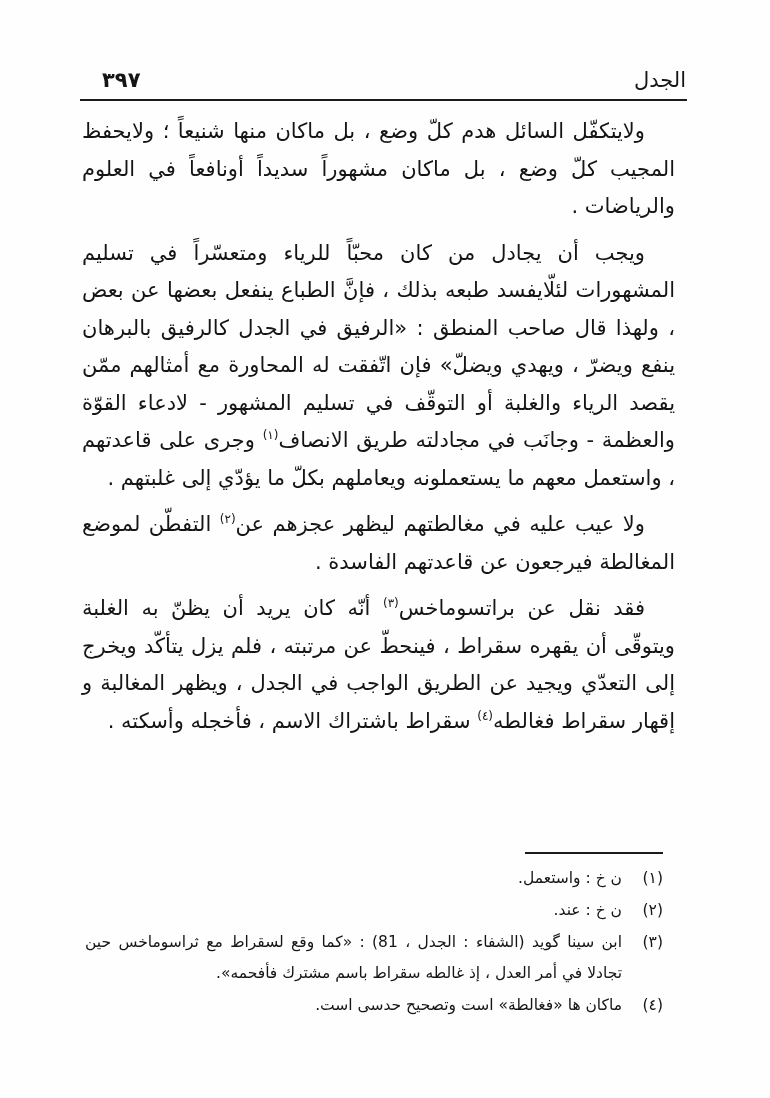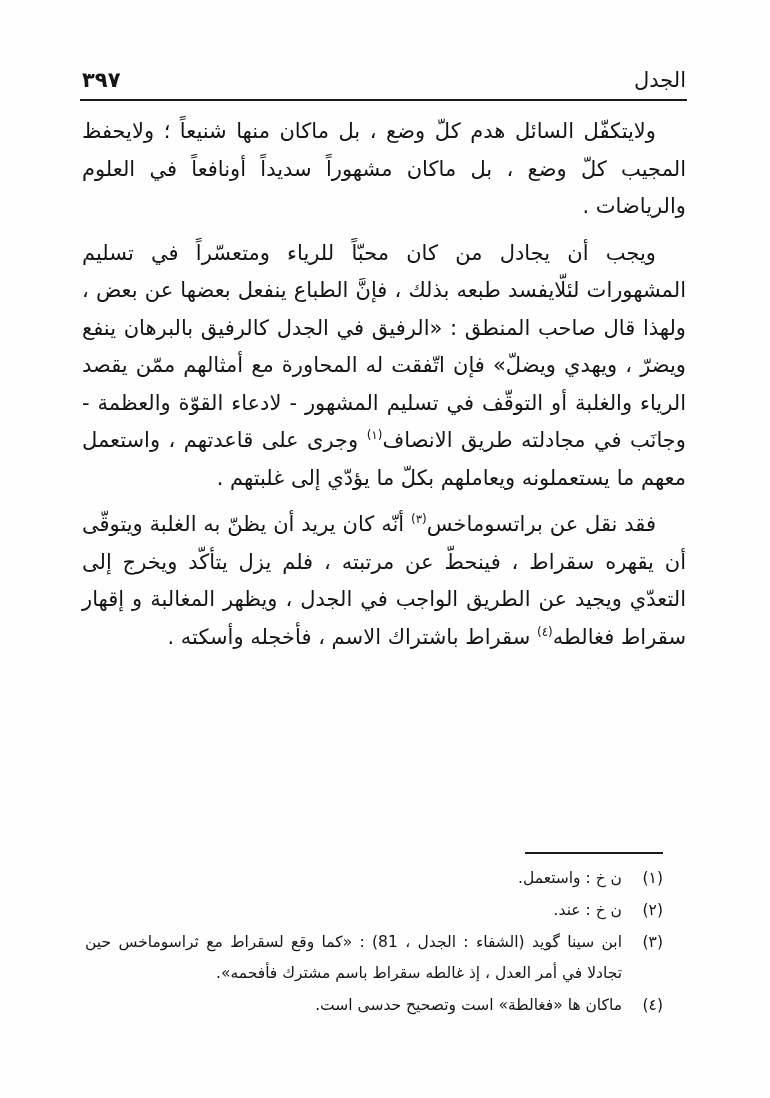--- a/index.html
+++ b/index.html
@@ -29,20 +29,21 @@
     justify-content: space-between;
     align-items: flex-end;
   }
   .running-title {
     font-size: 21px;
     letter-spacing: 0.2px;
   }
   .page-number {
     font-size: 21px;
     font-weight: bold;
+    margin-left: 20px;
   }
   .header-rule {
     position: absolute;
     top: 99px;
     right: 83px;
     left: 80px;
     height: 0;
     border-top: 2.4px solid #1c1c1c;
   }
 
@@ -51,21 +52,21 @@
     position: absolute;
     top: 113px;
     right: 84px;
     left: 82px;
     font-size: 21px;
     line-height: 37.5px;
     text-align: justify;
     text-align-last: right;
   }
   .body-text p {
-    margin: 0 0 9px 0;
+    margin: 0 11px 9px 0;
     text-indent: 30px;
   }
   sup.fnref {
     font-size: 12px;
     line-height: 0;
     vertical-align: super;
   }
 
   
   .footnotes {
@@ -106,20 +107,21 @@
   <div class="page-header">
     <span class="running-title">الجدل</span>
     <span class="page-number">٣٩٧</span>
   </div>
 
   <div class="header-rule"></div>
 
   <main class="body-text">
       <p>ولايتكفّل السائل هدم كلّ وضع ، بل ماكان منها شنيعاً ؛ ولايحفظ المجيب كلّ وضع ، بل ماكان مشهوراً سديداً أونافعاً في العلوم والرياضات .</p>
       <p>ويجب أن يجادل من كان محبّاً للرياء ومتعسّراً في تسليم المشهورات لئلّايفسد طبعه بذلك ، فإنَّ الطباع ينفعل بعضها عن بعض ، ولهذا قال صاحب المنطق : «الرفيق في الجدل كالرفيق بالبرهان ينفع ويضرّ ، ويهدي ويضلّ» فإن اتّفقت له المحاورة مع أمثالهم ممّن يقصد الرياء والغلبة أو التوقّف في تسليم المشهور - لادعاء القوّة والعظمة - وجانَب في مجادلته طريق الانصاف<sup class="fnref">(١)</sup> وجرى على قاعدتهم ، واستعمل معهم ما يستعملونه ويعاملهم بكلّ ما يؤدّي إلى غلبتهم .</p>
+      <p>ولا عيب عليه في مغالطتهم ليظهر عجزهم عن<sup class="fnref">(٢)</sup> التفطّن لموضع المغالطة فيرجعون عن قاعدتهم الفاسدة .</p>
       <p>فقد نقل عن براتسوماخس<sup class="fnref">(٣)</sup> أنّه كان يريد أن يظنّ به الغلبة ويتوقّى أن يقهره سقراط ، فينحطّ عن مرتبته ، فلم يزل يتأكّد ويخرج إلى التعدّي ويجيد عن الطريق الواجب في الجدل ، ويظهر المغالبة و إقهار سقراط فغالطه<sup class="fnref">(٤)</sup> سقراط باشتراك الاسم ، فأخجله وأسكته .</p>
     </main>
 
   <div class="footnotes">
     <div class="fn-rule"></div>
     <div class="fn-list">
         <div class="fn-item">
           <span class="fn-marker">(١)</span>
           <div class="fn-text">ن خ : واستعمل.</div>
         </div>

